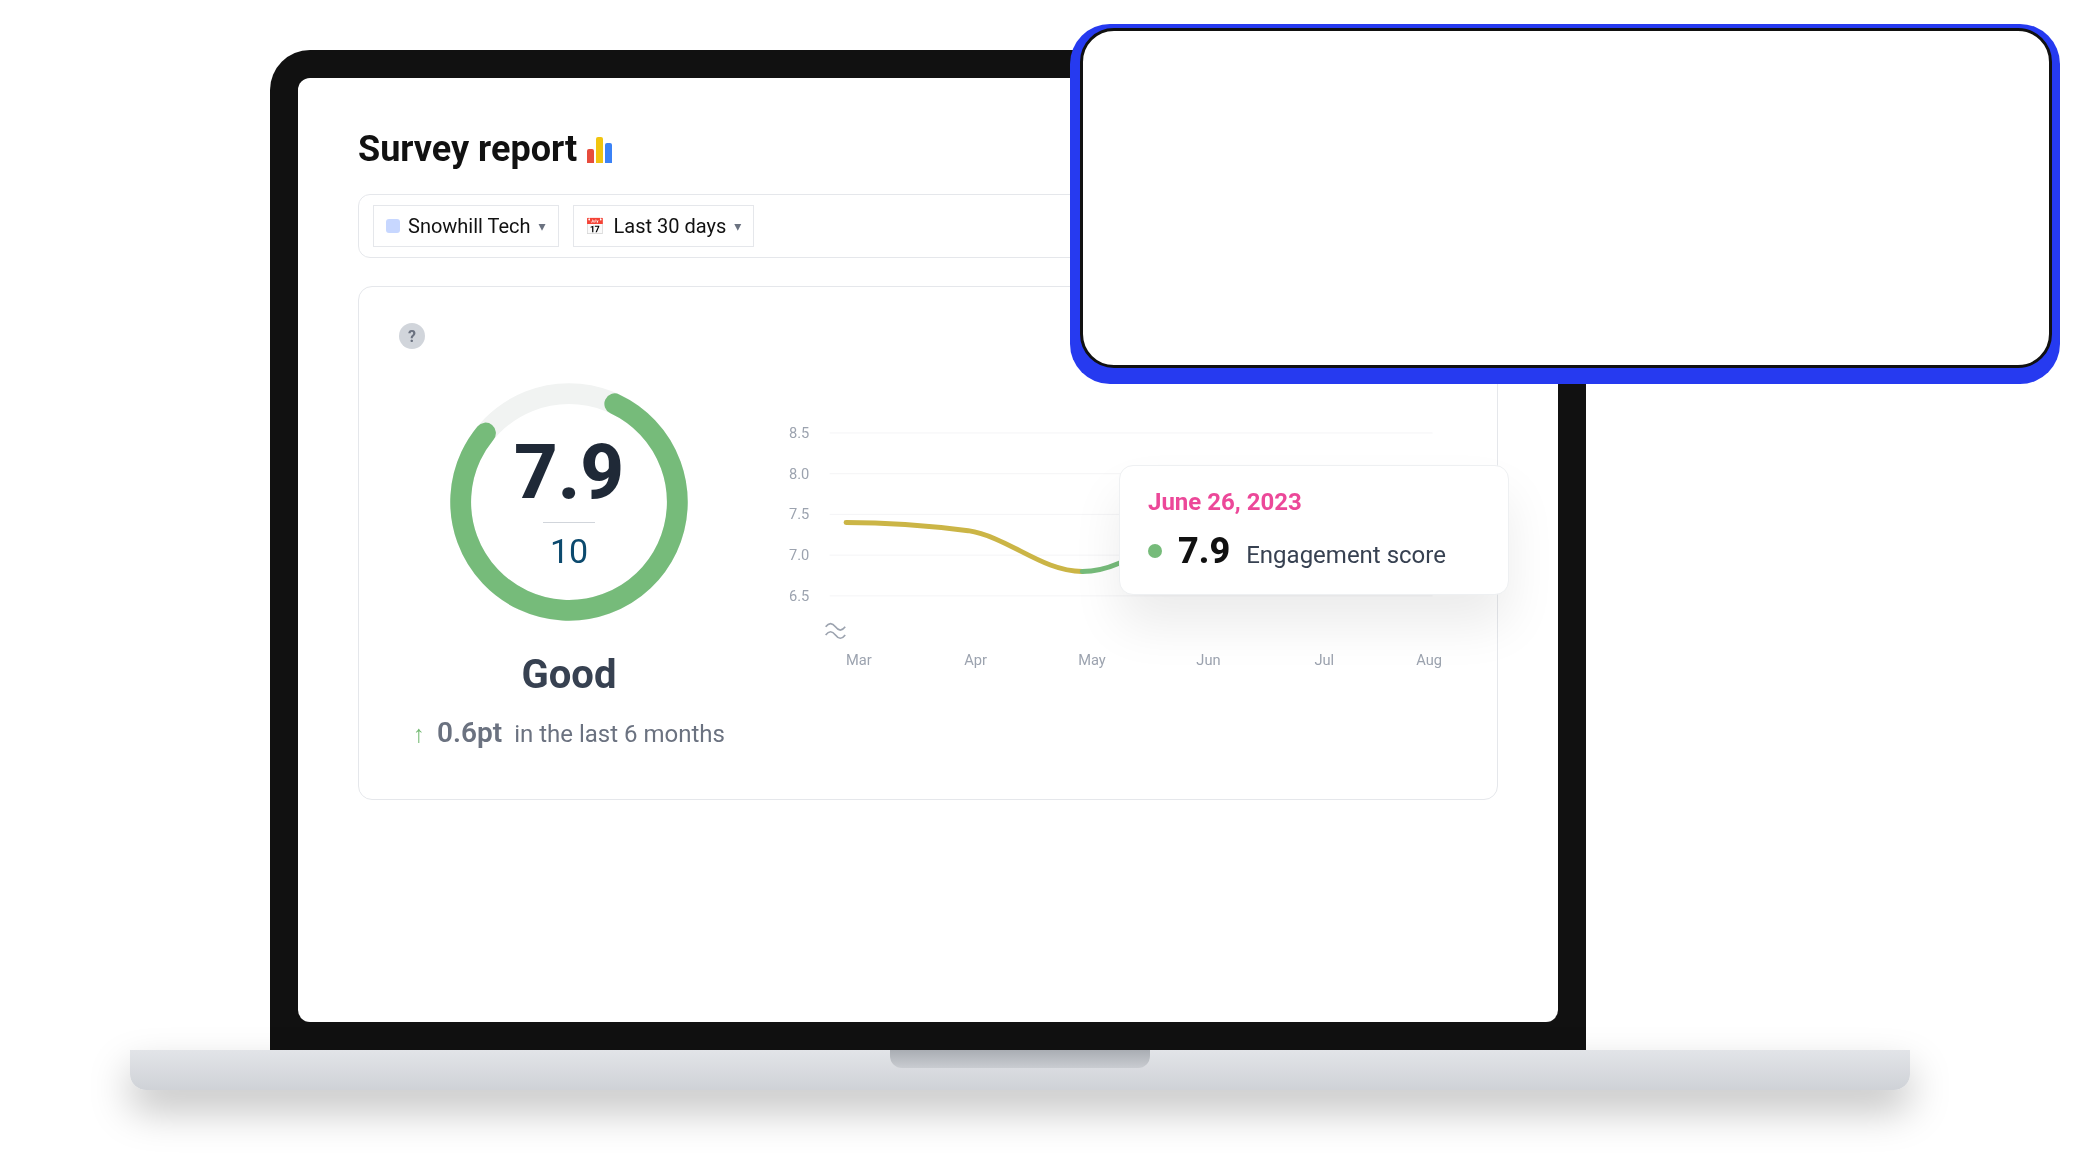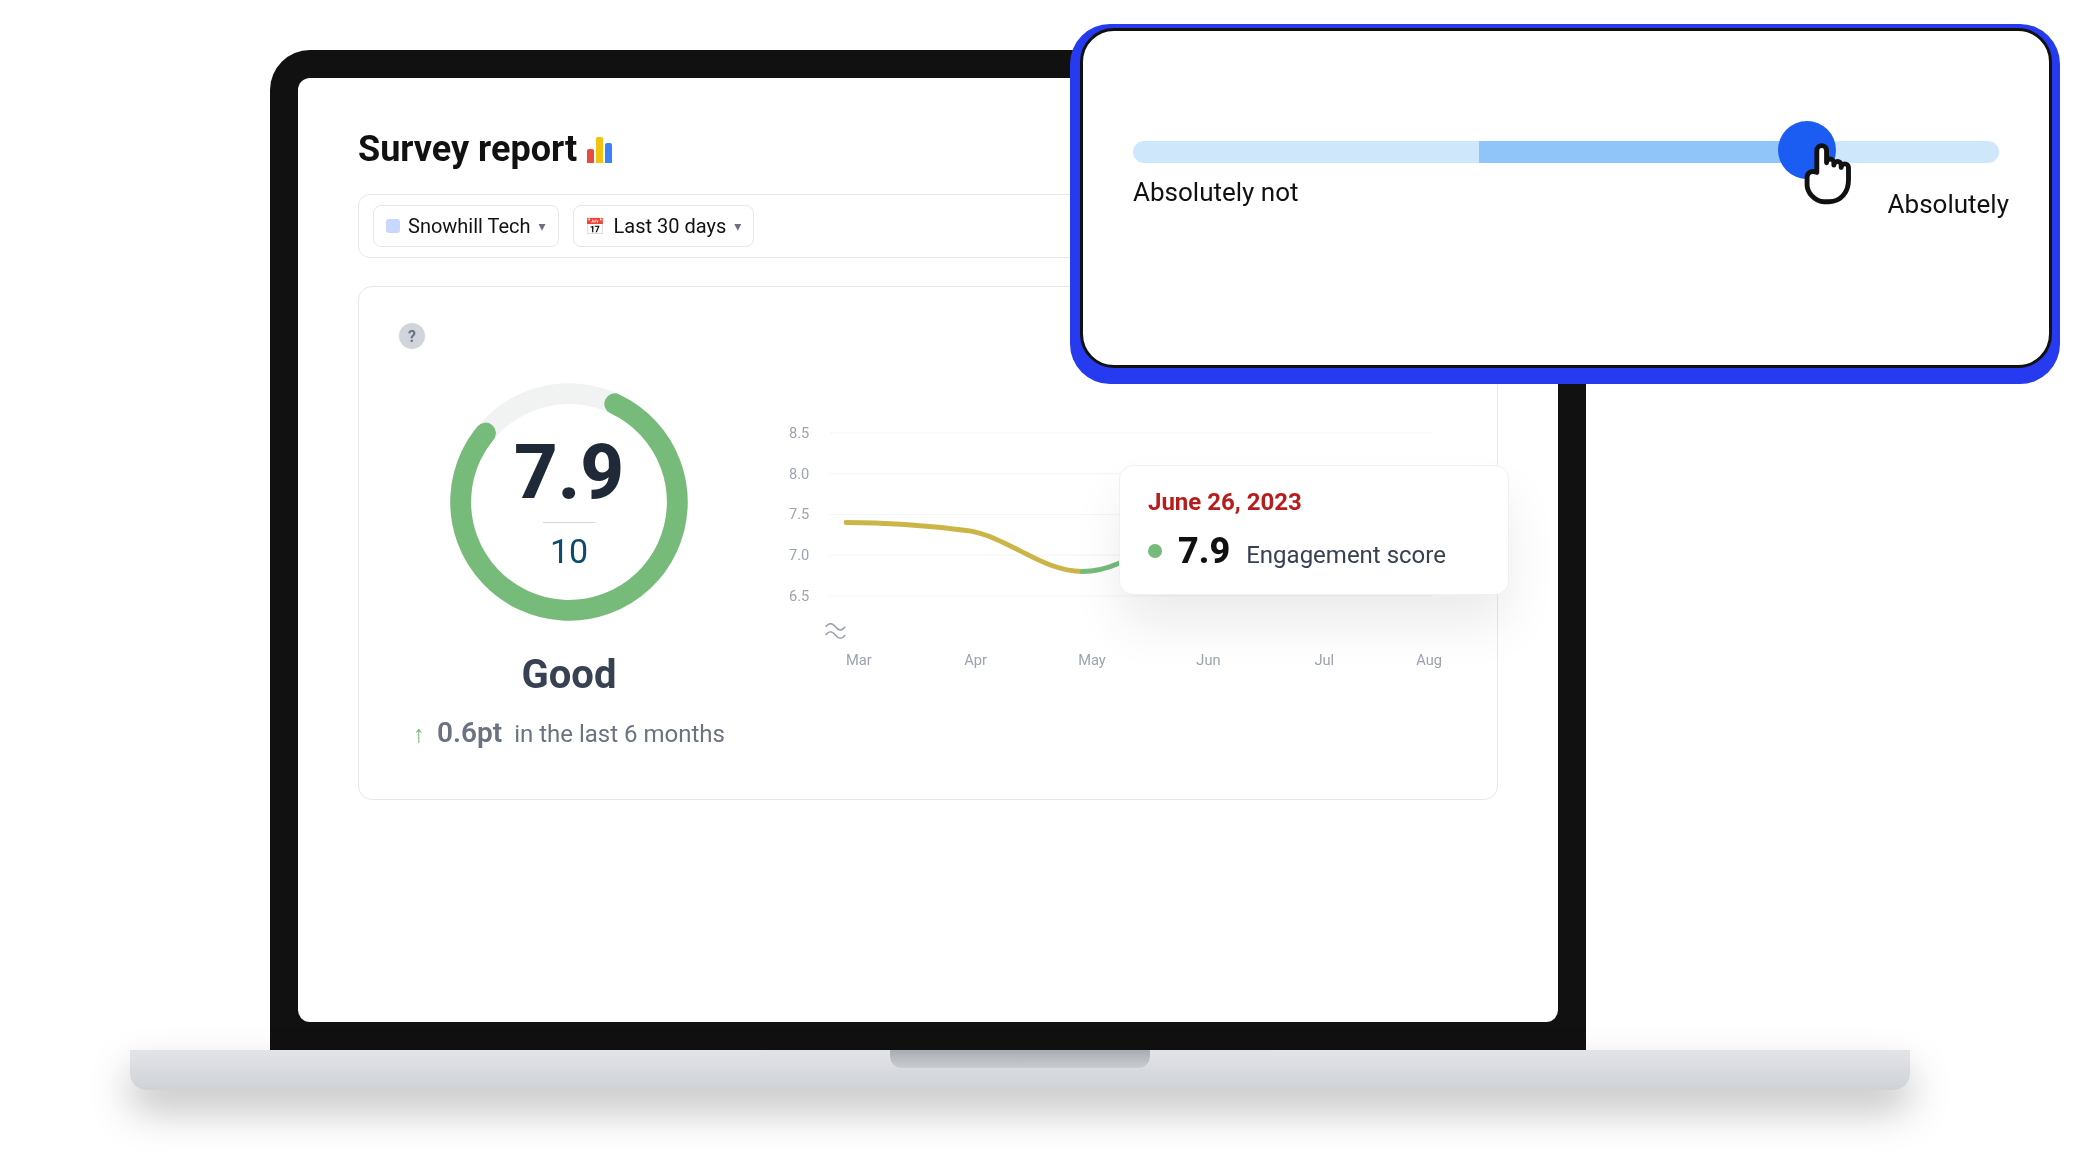--- a/index.html
+++ b/index.html
@@ -86,21 +86,21 @@
     padding: 10px 14px;
     display: flex;
     align-items: center;
     gap: 14px;
   }
   .chip {
     display: inline-flex;
     align-items: center;
     gap: 8px;
     border: 1px solid #e5e7eb;
-    border-radius: 8px;
+    border-radius: 0;
     padding: 8px 12px;
     font-size: 20px;
     color: #111;
     cursor: pointer;
     background: #fff;
   }
   .chip .sq { width: 14px; height: 14px; border-radius: 3px; background: #c7d7ff; }
   .chip .chev { color: #6b7280; font-size: 14px; }
   .chip .cal { color: #6b7280; font-size: 16px; }
   .avatars {
@@ -217,21 +217,21 @@
     position: absolute;
     top: 88px;
     left: 330px;
     background: #fff;
     border: 1px solid #eef0f2;
     border-radius: 14px;
     padding: 22px 28px;
     box-shadow: 0 30px 50px rgba(0,0,0,0.08);
     width: 390px;
   }
-  .tt-date { font-size: 24px; font-weight: 700; color: #b91c1c; }
+  .tt-date { font-size: 24px; font-weight: 700; color: #ec4899; }
   .tt-row { display: flex; align-items: baseline; gap: 16px; margin-top: 14px; }
   .tt-dot { width: 14px; height: 14px; border-radius: 50%; background: #76bb7a; align-self:center;}
   .tt-val { font-size: 36px; font-weight: 800; color: #111; }
   .tt-label { font-size: 24px; color: #374151; }
 
   
   .popup-border {
     position: absolute;
     top: 24px;
     left: 1070px;
@@ -434,25 +434,13 @@
 
     </div>
   </div>
   <div class="laptop-base">
     <div class="laptop-notch"></div>
   </div>
 </div>
 
 <div class="popup-border"></div>
 <div class="popup">
-  <div class="slider-wrap">
-    <div class="track"></div>
-    <div class="fill-mid"></div>
-    <div class="thumb"></div>
-    <div class="hand">
-      <svg viewBox="0 0 64 64">
-        <path d="M22 30 v-14 a4 4 0 0 1 8 0 v10 a3 3 0 0 1 6 0 v2 a3 3 0 0 1 6 0 v2 a3 3 0 0 1 6 0 v10 c0 10 -6 18 -16 18 h-4 c-8 0 -14 -8 -14 -14 v-6 c0 -4 4 -6 8 -4 z" fill="#fff" stroke="#111" stroke-width="4" stroke-linejoin="round"></path>
-      </svg>
-    </div>
-    <div class="lbl-left">Absolutely not</div>
-    <div class="lbl-right">Absolutely</div>
-  </div>
 </div>
 
 </body></html>

